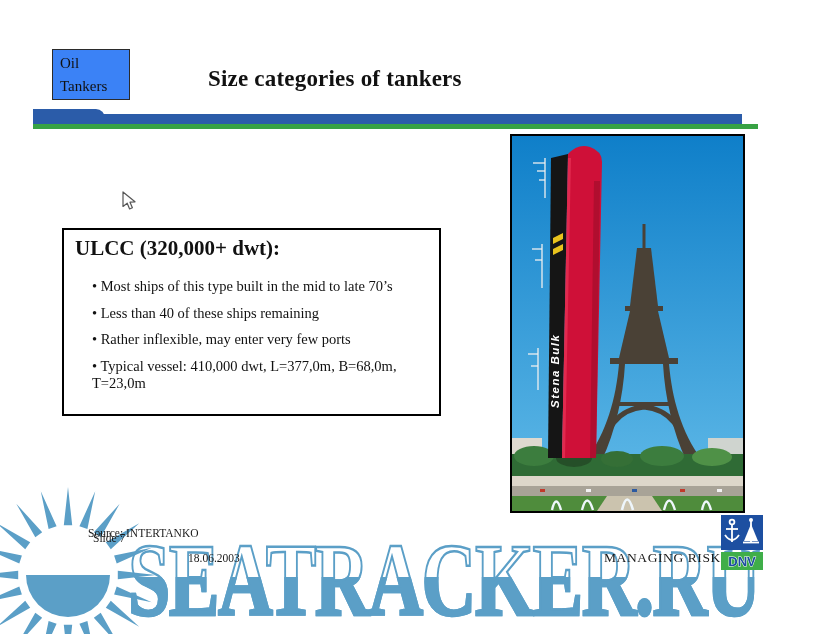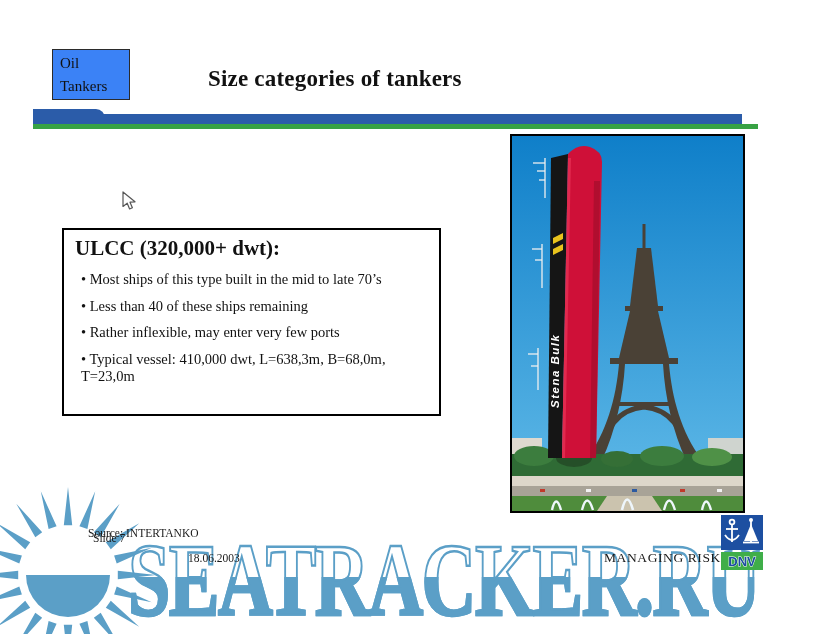--- a/index.html
+++ b/index.html
@@ -28,21 +28,21 @@
   .bar-blue{position:absolute; left:33px; top:114px; width:709px; height:10px; background:#2b5ca9;}
   .bar-green{position:absolute; left:33px; top:124px; width:725px; height:5px; background:#37a244;}
 
   
   .ulcc-box{
     position:absolute; left:62px; top:228px; width:379px; height:188px;
     border:2px solid #000; box-sizing:border-box; padding:4px 10px 0 11px;
     background:#fff;
   }
   .ulcc-box h2{margin:2px 0 10px 0; font-size:21px; font-weight:bold;}
-  .ulcc-box ul{list-style:none; margin:6px; padding:0;}
+  .ulcc-box ul{list-style:none; margin:17px; padding:0;}
   .ulcc-box li{font-size:14.5px; line-height:1.18; margin-bottom:9.5px;}
   .ulcc-box li::before{content:"• ";}
 
   
   .photo{
     position:absolute; left:510px; top:134px; width:231px; height:375px;
     border:2px solid #000; background:#1d8ad2;
   }
   .photo svg{display:block;}
 
@@ -88,21 +88,21 @@
   <svg class="cursor" width="15" height="20" viewBox="0 0 15 20">
     <polygon points="1,1 1,15.5 5.2,12.2 7.6,18 10.4,16.8 8,11.2 13,10.8" fill="#fdfdfd" stroke="#555" stroke-width="1.2" stroke-linejoin="round"></polygon>
   </svg>
 
   <div class="ulcc-box">
     <h2>ULCC (320,000+ dwt):</h2>
     <ul>
       <li>Most ships of this type built in the mid to late 70’s</li>
       <li>Less than 40 of these ships remaining</li>
       <li>Rather inflexible, may enter very few ports</li>
-      <li>Typical vessel: 410,000 dwt, L=638,3m, B=68,0m, T=23,0m</li>
+      <li>Typical vessel: 410,000 dwt, L=377,0m, B=68,0m, T=23,0m</li>
     </ul>
   </div>
 
   <div class="photo">
     <svg width="231" height="375" viewBox="0 0 231 375">
       <defs>
         <linearGradient id="sky" x1="0" y1="0" x2="0" y2="1">
           <stop offset="0" stop-color="#0f7fc9"></stop>
           <stop offset="1" stop-color="#63bce9"></stop>
         </linearGradient>

